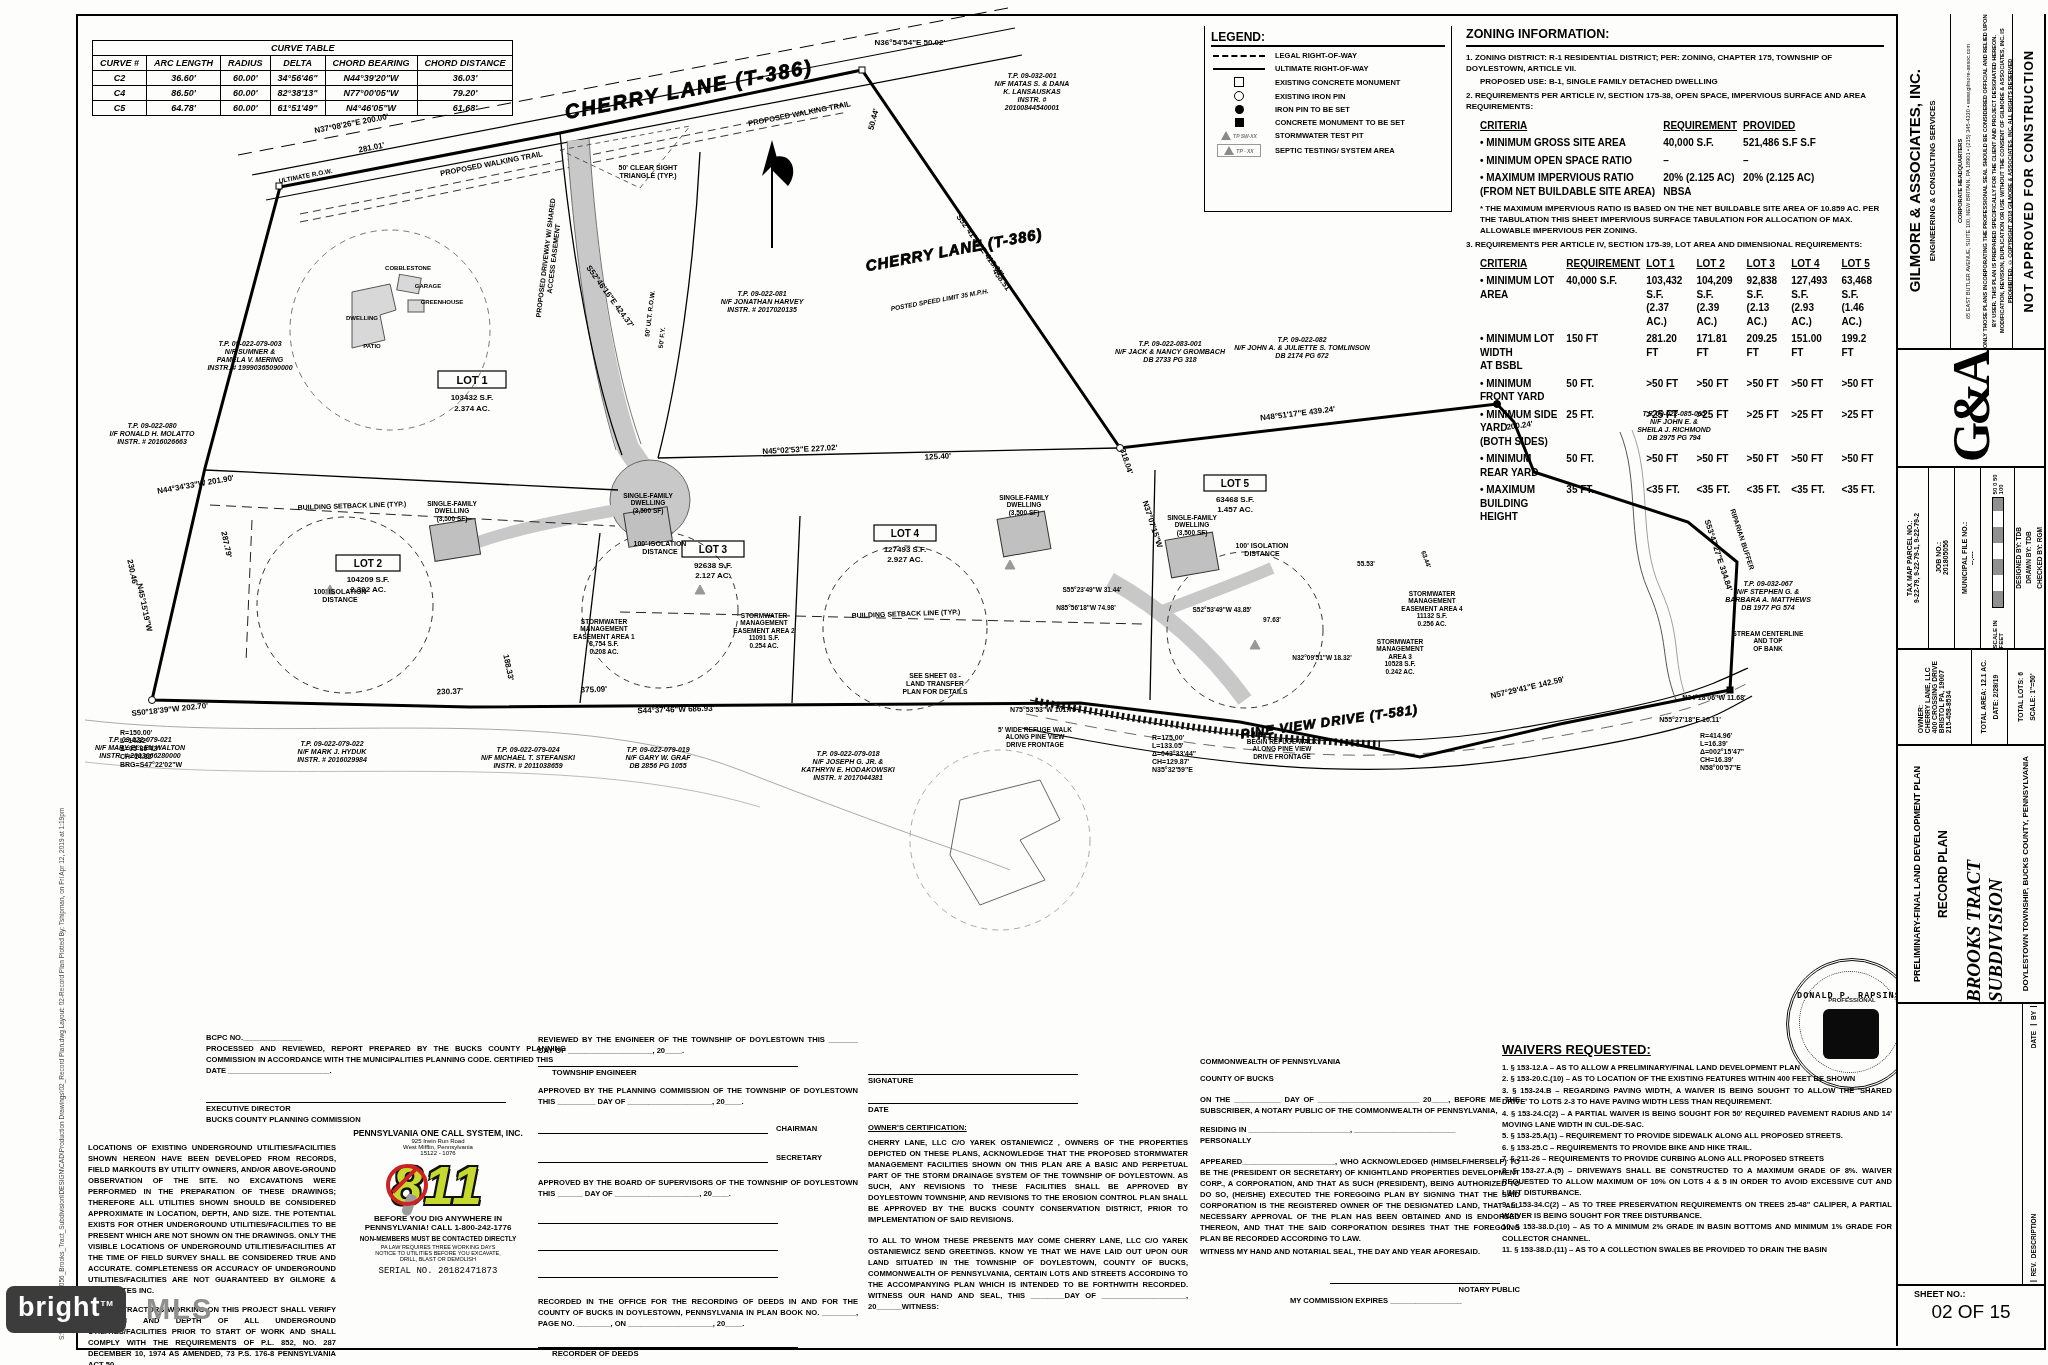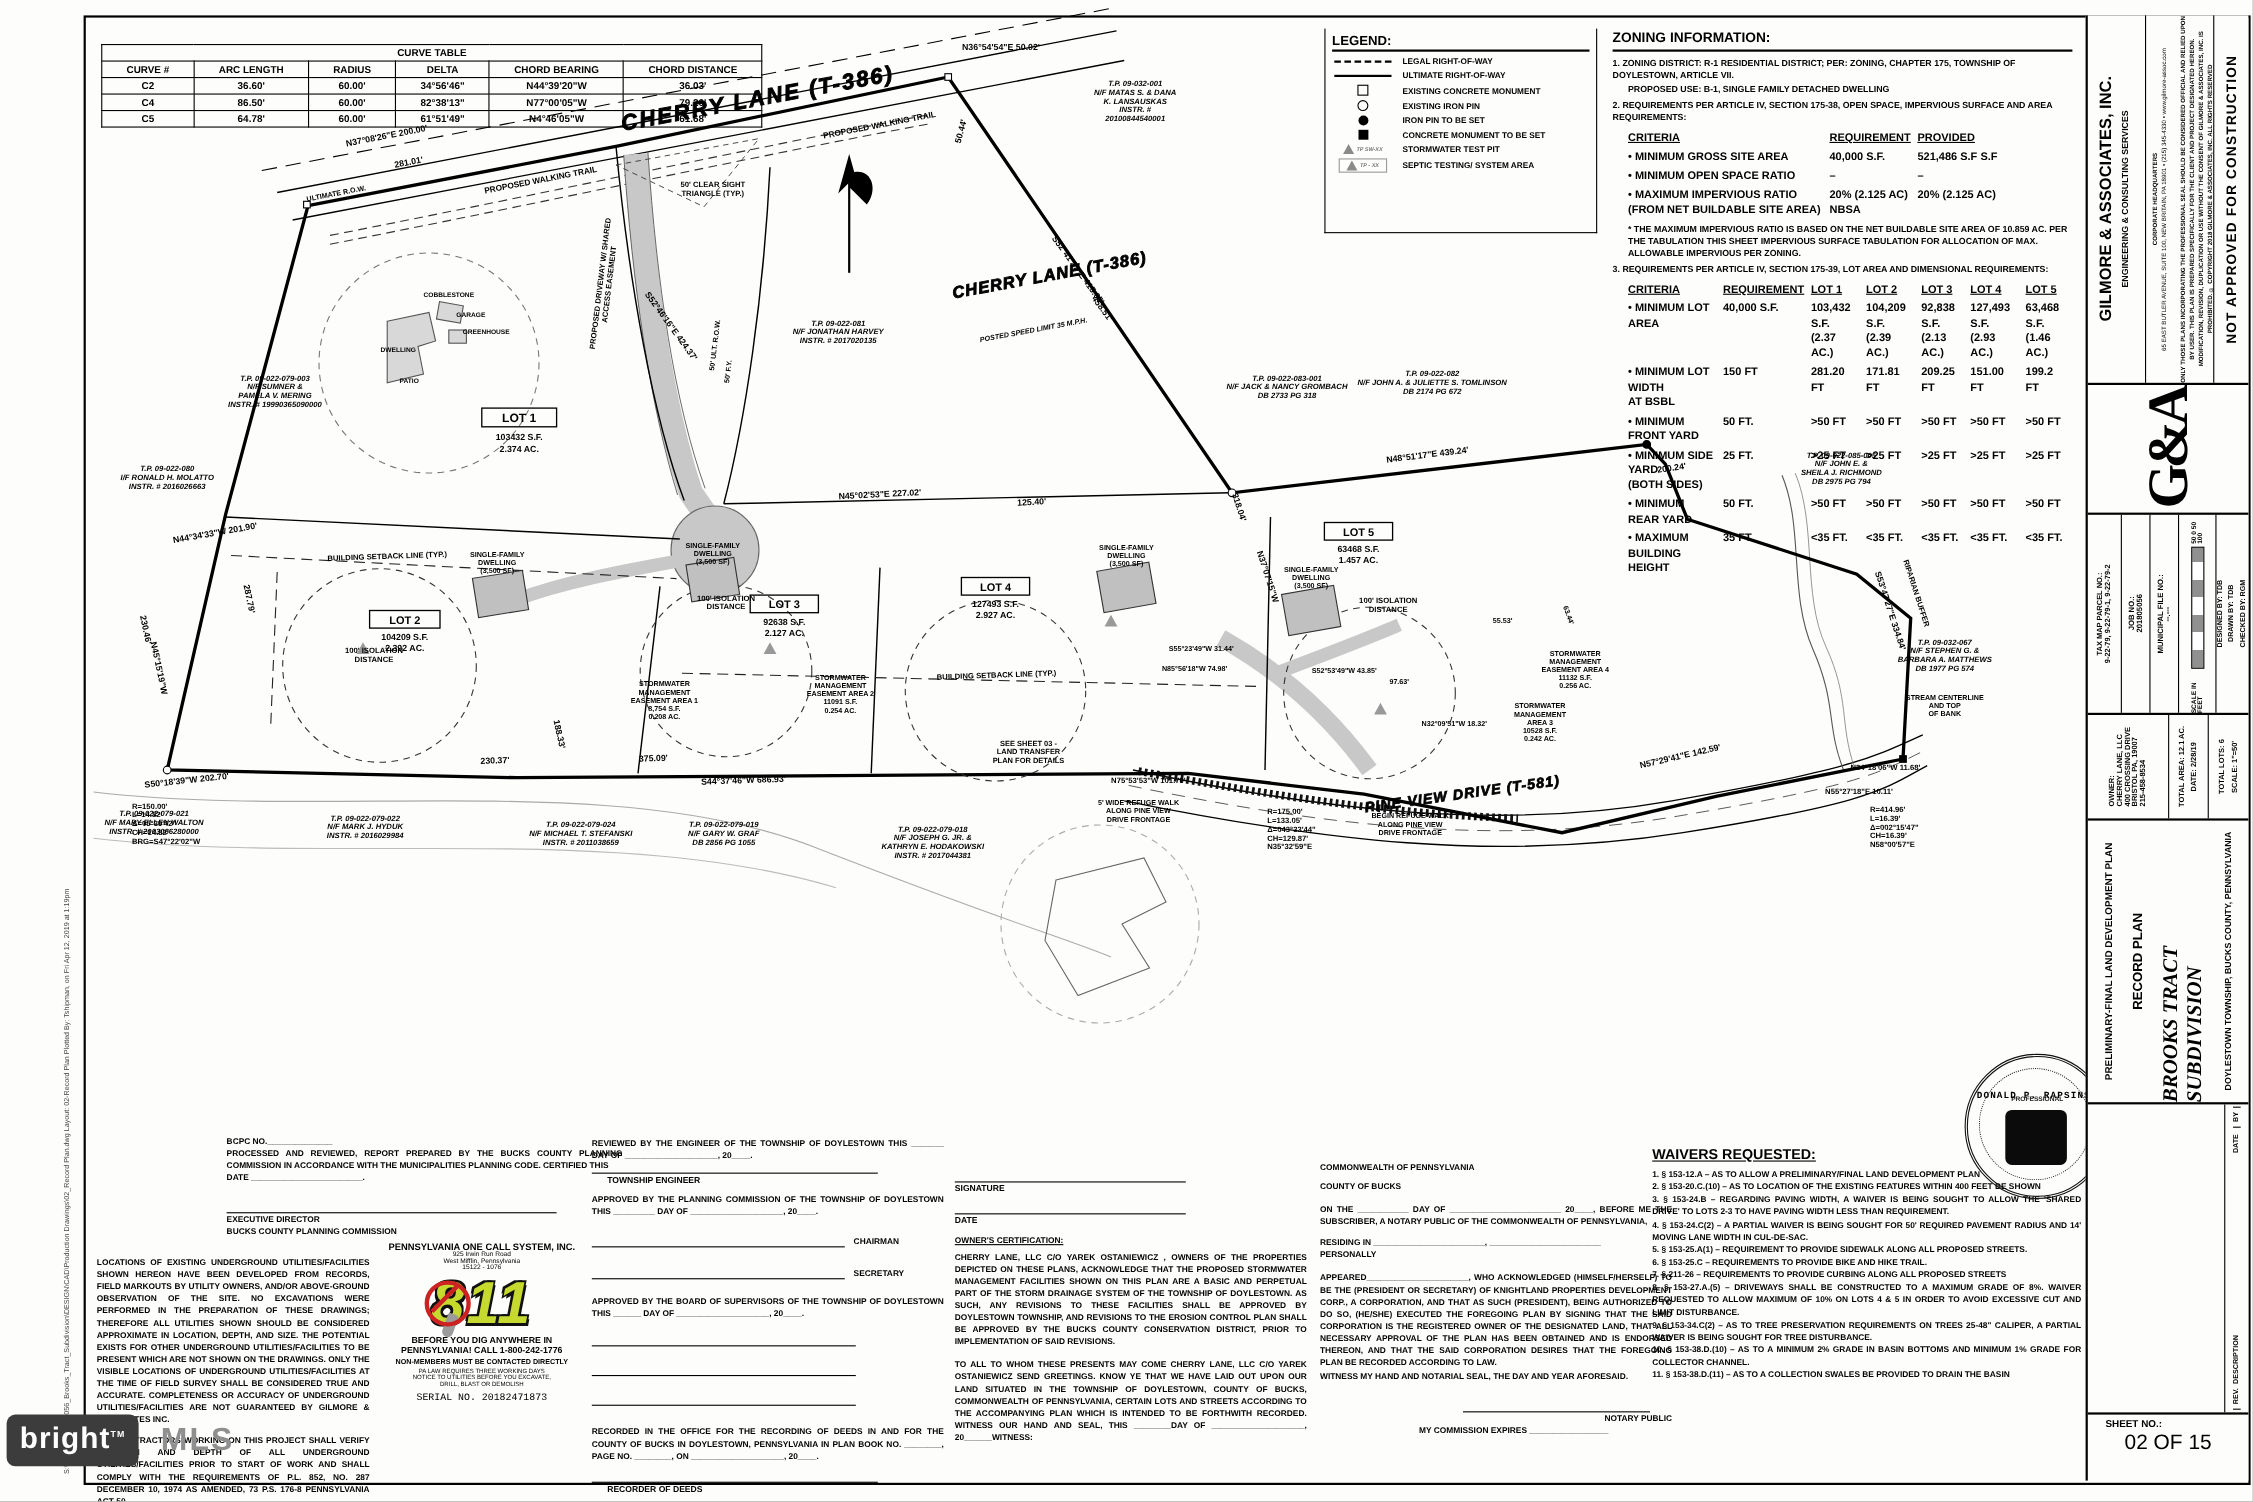--- a/index.html
+++ b/index.html
@@ -4,21 +4,21 @@
 <style>
   html,body{margin:0;padding:0;background:#9a9a9a;}
   .sheet{position:relative;width:2048px;height:1365px;background:#fdfdfc;font-family:"Liberation Sans",sans-serif;color:#000;overflow:hidden;}
   .abs{position:absolute;}
   .pre{white-space:pre-line;}
   
   .frame{left:76px;top:14px;width:1966px;height:1332px;border:2px solid #000;}
   
   .curve{left:92px;top:40px;}
   .curve table{border-collapse:collapse;font-size:9px;font-weight:bold;}
-  .curve th,.curve td{border:1.5px solid #000;padding:2px 22px;text-align:center;}
+  .curve th,.curve td{border:1.5px solid #000;padding:2px 7px;text-align:center;font-style:italic;}
   
   .legend{left:1204px;top:26px;width:248px;height:186px;border-left:1px solid #000;border-right:1px solid #000;border-bottom:1px solid #000;padding:4px 6px;box-sizing:border-box;background:#fdfdfc;}
   .legend h3{margin:0 0 4px 0;font-size:12px;border-bottom:2px solid #000;padding-bottom:1px;}
   .lg-row{display:flex;align-items:center;gap:8px;margin:4px 0;font-size:7.5px;font-weight:bold;}
   .lg-sym{width:56px;display:flex;justify-content:center;align-items:center;flex:none;}
   .ln-dash{width:52px;border-top:2px dashed #000;}
   .ln-solid{width:52px;border-top:2px solid #000;}
   .sq-o{width:8px;height:8px;border:1.5px solid #000;}
   .ci-o{width:8px;height:8px;border:1.5px solid #000;border-radius:50%;}
   .ci-f{width:9px;height:9px;background:#000;border-radius:50%;}

